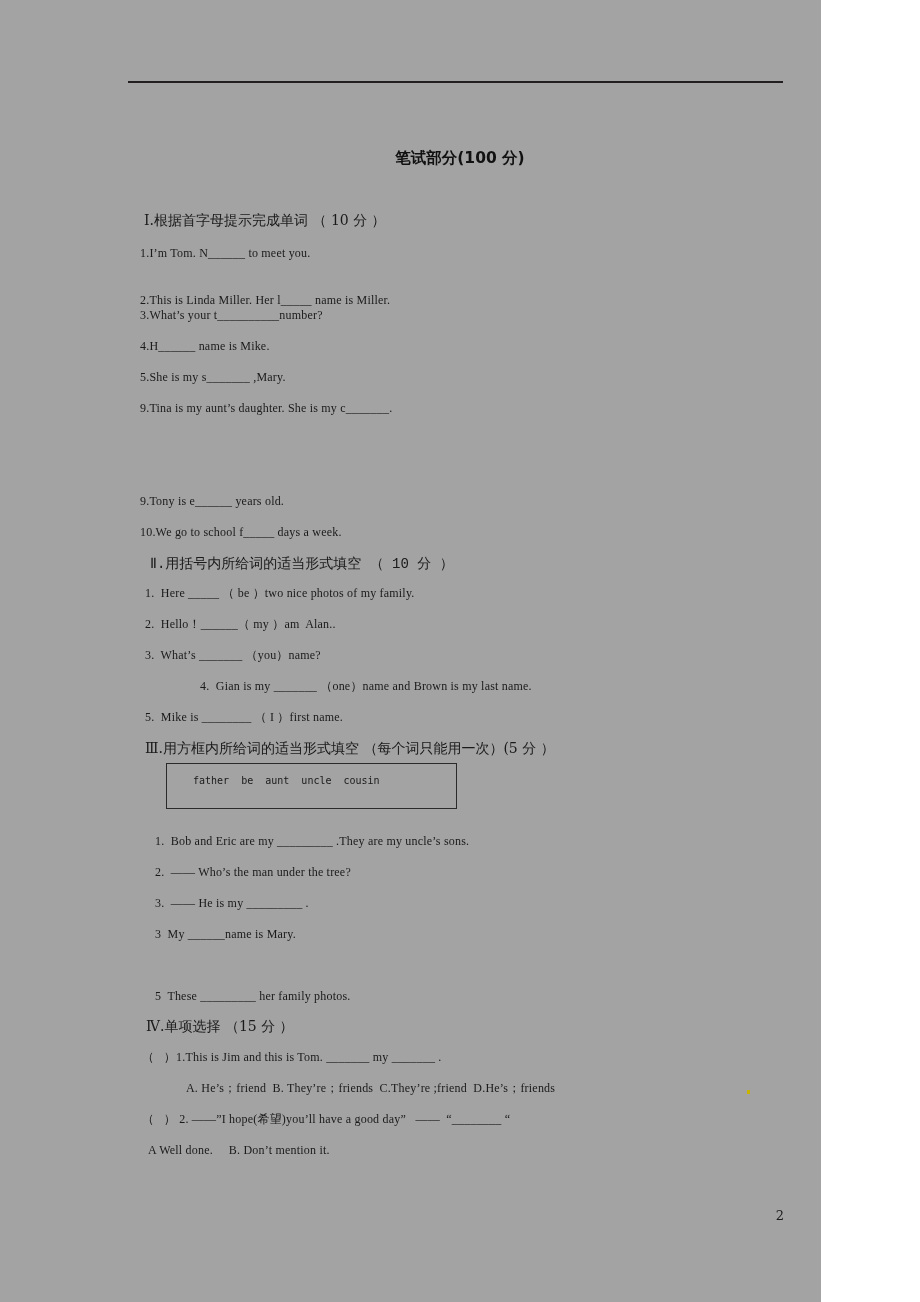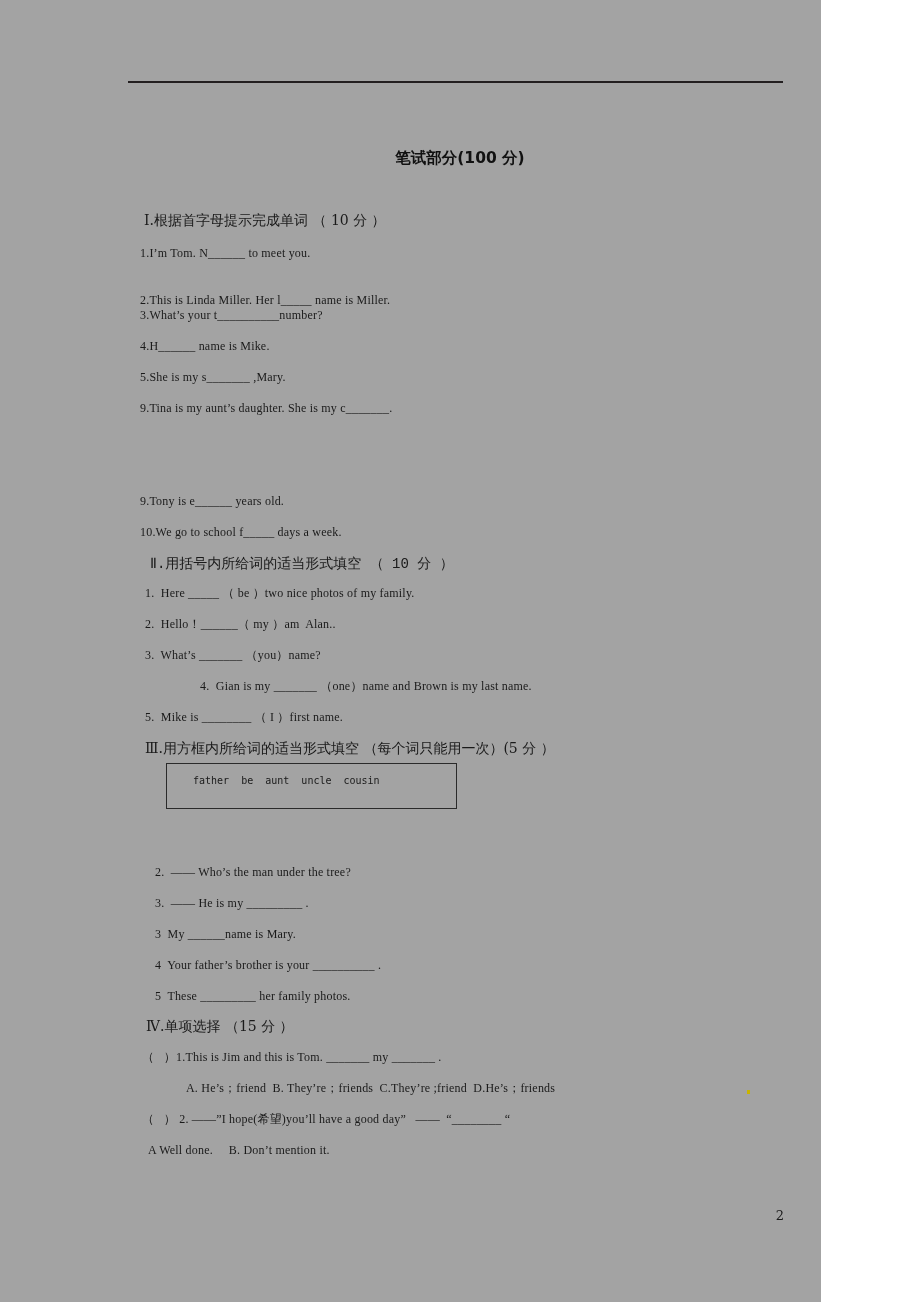--- a/index.html
+++ b/index.html
@@ -122,24 +122,24 @@
   <div class="ln mono" style="left:145px; top:586px;">1.  Here _____ （ be ）two nice photos of my family.</div>
   <div class="ln mono" style="left:145px; top:617px;">2.  Hello！______（ my ）am  Alan..</div>
   <div class="ln mono" style="left:145px; top:648px;">3.  What’s _______ （you）name?</div>
   <div class="ln mono" style="left:153px; top:679px;margin-left:47px;">4.  Gian is my _______ （one）name and Brown is my last name.</div>
   <div class="ln mono" style="left:145px; top:710px;">5.  Mike is ________ （ I ）first name.</div>
 
   <div class="sect-head" style="left:145px; top:740px;">Ⅲ.用方框内所给词的适当形式填空 （每个词只能用一次）(5 分 ）</div>
   <div class="word-box">
     <div class="word-box-text">father  be  aunt  uncle  cousin</div>
   </div>
+  <div class="ln mono" style="left:155px; top:834px;">1.  Bob and Eric are my _________ .They are my uncle’s sons.</div>
   <div class="ln mono" style="left:155px; top:865px;">2.  —— Who’s the man under the tree?</div>
   <div class="ln mono" style="left:155px; top:896px;">3.  —— He is my _________ .</div>
   <div class="ln mono" style="left:155px; top:927px;">3  My ______name is Mary.</div>
-  <div class="ln mono" style="left:155px; top:958px;">4  Your father’s brother is your __________ .</div>
   <div class="ln mono" style="left:155px; top:989px;">5  These _________ her family photos.</div>
 
   <div class="sect-head" style="left:146px; top:1018px;">Ⅳ.单项选择 （15 分 ）</div>
   <div class="ln mono" style="left:142px; top:1050px;">（   ）1.This is Jim and this is Tom. _______ my _______ .</div>
   <div class="ln mono" style="left:186px; top:1081px;">A. He’s；friend  B. They’re；friends  C.They’re ;friend  D.He’s；friends</div>
   <div class="ink-mark"></div>
   <div class="ln mono" style="left:142px; top:1112px;">（   ） 2. ——”I hope(希望)you’ll have a good day”   ——  “________ “</div>
   <div class="ln mono" style="left:148px; top:1143px;">A Well done.     B. Don’t mention it.</div>
 
   <div class="page-num">2</div>

